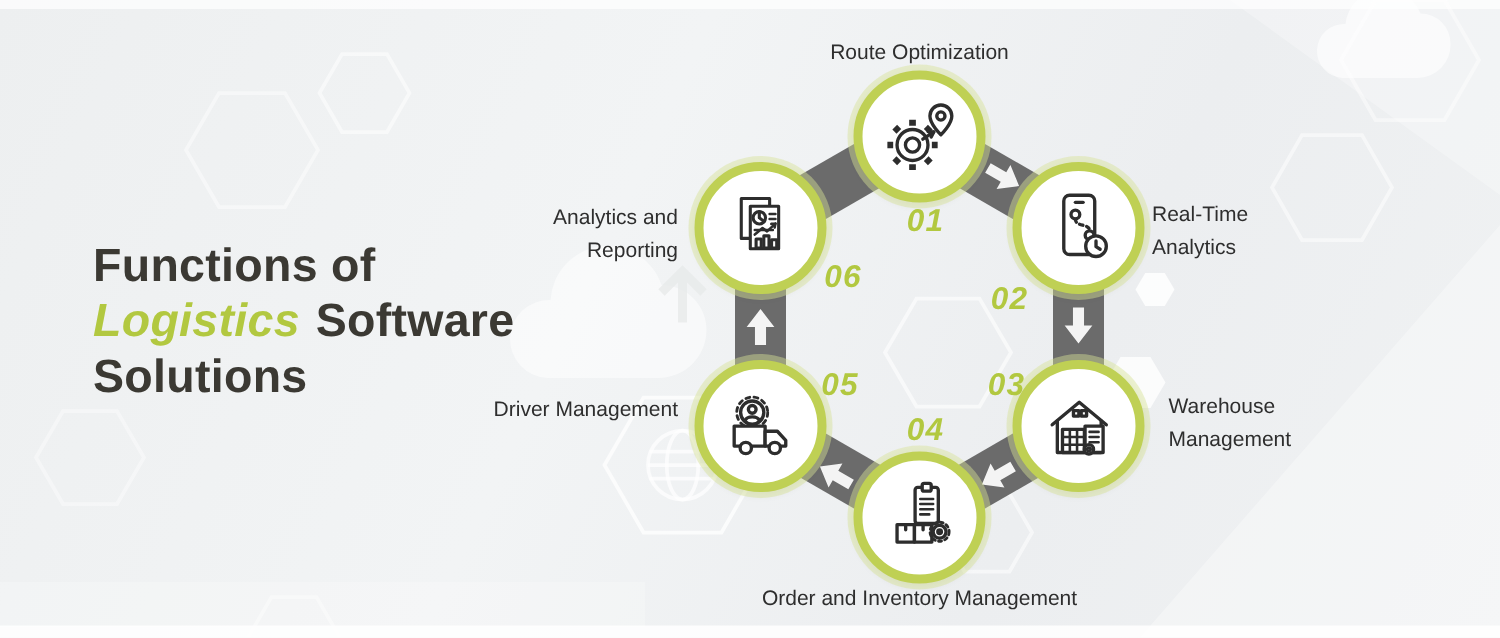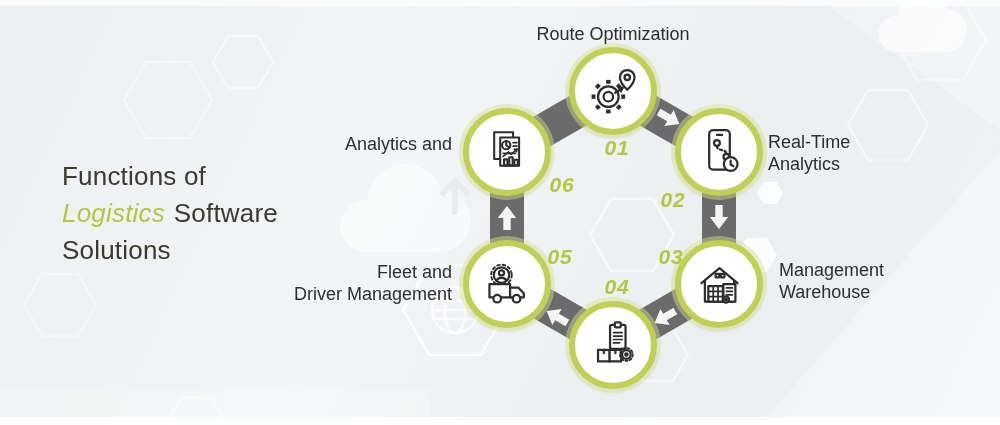--- a/index.html
+++ b/index.html
@@ -5,21 +5,21 @@
   html,body{margin:0;padding:0;}
   .stage{
     position:relative;width:1000px;height:425px;overflow:hidden;
     background:linear-gradient(115deg,#edeff0 0%,#f2f4f5 40%,#eceef0 70%,#f0f2f3 100%);
     font-family:"Liberation Sans",sans-serif;
   }
   .decor{position:absolute;left:0;top:0;width:1000px;height:425px;pointer-events:none;}
 
   
   .title-block{position:absolute;left:62px;top:158px;z-index:6;
-    font-size:26px;line-height:37px;font-weight:normal;color:#3b3933;letter-spacing:.2px;}
+    font-size:31px;line-height:37px;font-weight:bold;color:#3b3933;letter-spacing:.2px;}
   .title-accent{color:#b2c840;font-style:italic;}
   .title-rest{margin-left:.34em;}
 
   
   .band{position:absolute;background:#6b6b6b;z-index:2;}
   .band-diag{width:124px;height:34px;}
   .band-vert{width:34px;height:132px;}
   .band-0102{left:604px;top:104px;transform:rotate(30deg);}
   .band-0601{left:498px;top:104px;transform:rotate(-30deg);}
   .band-0203{left:702px;top:152px;}
@@ -51,21 +51,21 @@
   .num{position:absolute;z-index:5;transform:translate(-50%,-50%);
     font-size:21px;font-weight:bold;color:#b2c840;letter-spacing:.8px;font-style:italic;}
   .num-01{left:617px;top:148px;}
   .num-02{left:673px;top:180px;margin-top:20px;}
   .num-03{left:671px;top:257px;}
   .num-04{left:617px;top:287px;}
   .num-05{left:560px;top:257px;}
   .num-06{left:562px;top:185px;}
 
   
-  .node-label{position:absolute;z-index:5;font-size:18px;line-height:22px;color:#2e2e2e;}
+  .node-label{position:absolute;z-index:5;font-size:14px;line-height:22px;color:#2e2e2e;}
   .node-label span{display:block;}
   .lbl-01{left:453px;top:23px;width:320px;text-align:center;}
   .lbl-02{left:768px;top:131px;text-align:left;}
   .lbl-03{left:779px;top:259px;text-align:left;}
   .lbl-04{left:383px;top:387px;width:460px;text-align:center;}
   .lbl-05{left:232px;top:261px;width:220px;text-align:right;}
   .lbl-06{left:252px;top:133px;width:200px;text-align:right;}
 </style>
 </head>
 <body>
@@ -240,24 +240,27 @@
   <div class="num num-06">06</div>
 
   <div class="node-label lbl-01">
     <span>Route Optimization</span>
   </div>
   <div class="node-label lbl-02">
     <span>Real-Time</span>
     <span>Analytics</span>
   </div>
   <div class="node-label lbl-03">
+    <span>Warehouse</span>
     <span>Management</span>
-    <span>Warehouse</span>
+  </div>
+  <div class="node-label lbl-04">
+    <span>Order and Inventory Management</span>
   </div>
   <div class="node-label lbl-05">
-    <span>Fleet and</span>
     <span>Driver Management</span>
   </div>
   <div class="node-label lbl-06">
     <span>Analytics and</span>
+    <span>Reporting</span>
   </div>
 
 </div>
 
 </body></html>

